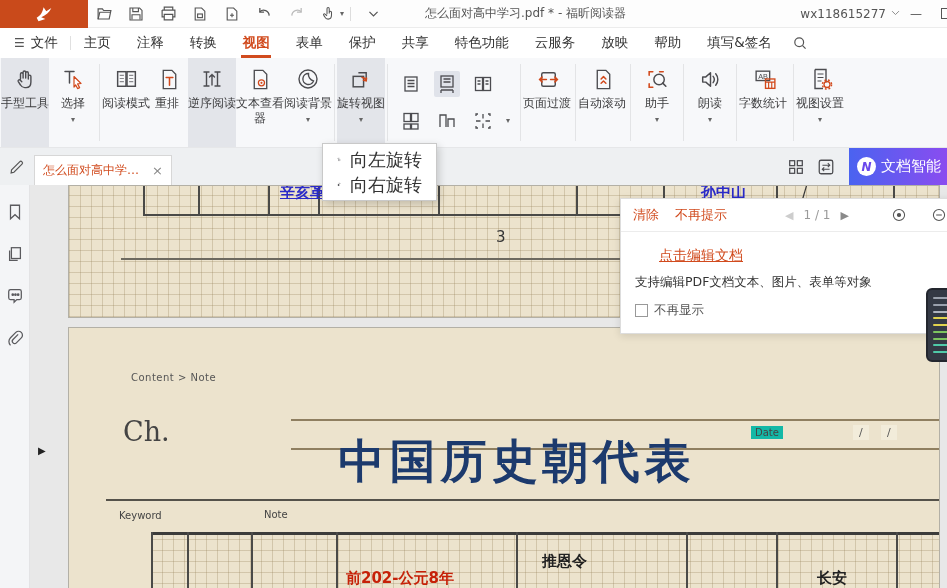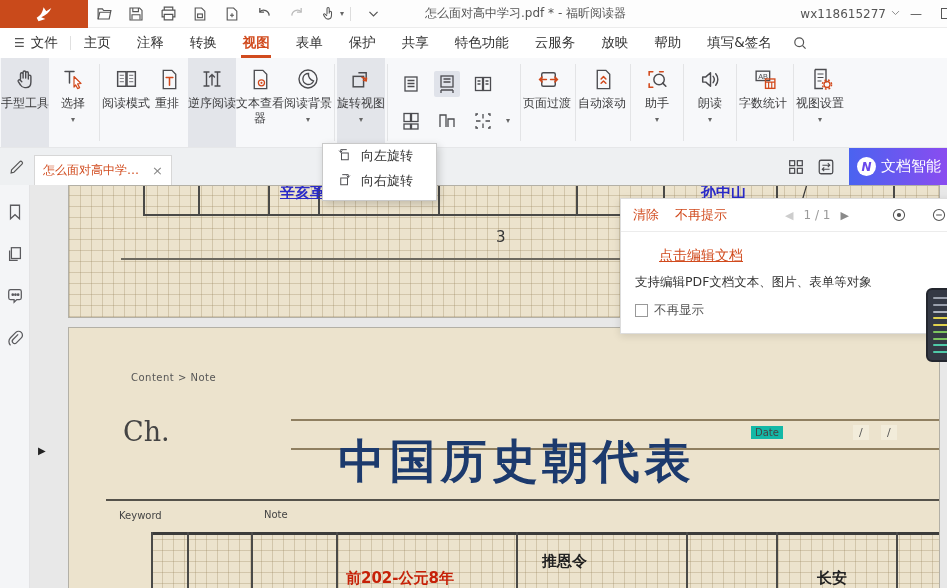--- a/index.html
+++ b/index.html
@@ -76,21 +76,21 @@
   .rule { position:absolute; height:2px; background:#8f7f60; }
   .big-title { position:absolute; left:228px; top:103px; width:440px; text-align:center; font-family:"DejaVu Serif","Liberation Serif",serif; font-weight:bold; font-size:46px; color:#1c3a6d; letter-spacing:5px; white-space:nowrap; }
   .date-label { position:absolute; left:682px; top:98px; font-size:10px; color:#444; background:#14b8a6; padding:1px 4px; }
   .date-slash { position:absolute; top:97px; font-size:11px; color:#555; background:#f2ecda; padding:1px 6px; }
   .small-label { position:absolute; font-size:10px; color:#444; }
   .cell { position:absolute; font-size:15px; font-weight:bold; white-space:nowrap; }
   .c-blue { color:#2a2ac8;margin-top:30px; } .c-red { color:#c62108; } .c-black { color:#222; }
 
   
   .rotate-menu { position:absolute; left:322px; top:143px; width:115px; background:#fff; border:1px solid #c9c9c9; box-shadow:2px 3px 8px rgba(0,0,0,.18); z-index:30; padding:3px 0; }
-  .rm-item { height:25px; display:flex; align-items:flex-start; padding:0 14px; gap:9px; font-size:13px; color:#333; white-space:nowrap; }
+  .rm-item { height:25px; display:flex; align-items:center; padding:0 14px; gap:9px; font-size:18px; color:#333; white-space:nowrap; }
 
   .notify { position:absolute; left:620px; top:198px; width:338px; background:#fff; border:1px solid #ddd; box-shadow:0 2px 8px rgba(0,0,0,.12); z-index:20; }
   .nt-head { height:33px; display:flex; align-items:center; border-bottom:1px solid #ececec; padding:0 10px 0 12px; }
   .nt-link { color:#d14b1e; font-size:13px; margin-right:16px; white-space:nowrap; }
   .nt-pager { display:flex; align-items:center; gap:10px; margin-left:42px; font-size:12px; color:#9a9a9a; }
   .nt-prev { color:#cdcdcd; font-size:11px; } .nt-next { color:#8a8a8a; font-size:11px; }
   .nt-tools { margin-left:auto; display:flex; align-items:center; gap:24px; }
   .nt-body { padding:13px 14px 14px; }
   .nt-edit { color:#d14b1e; font-size:14px; text-decoration:underline; display:inline-block;margin-left:24px; }
   .nt-desc { margin-top:9px; font-size:12.5px; color:#333; white-space:nowrap; }

